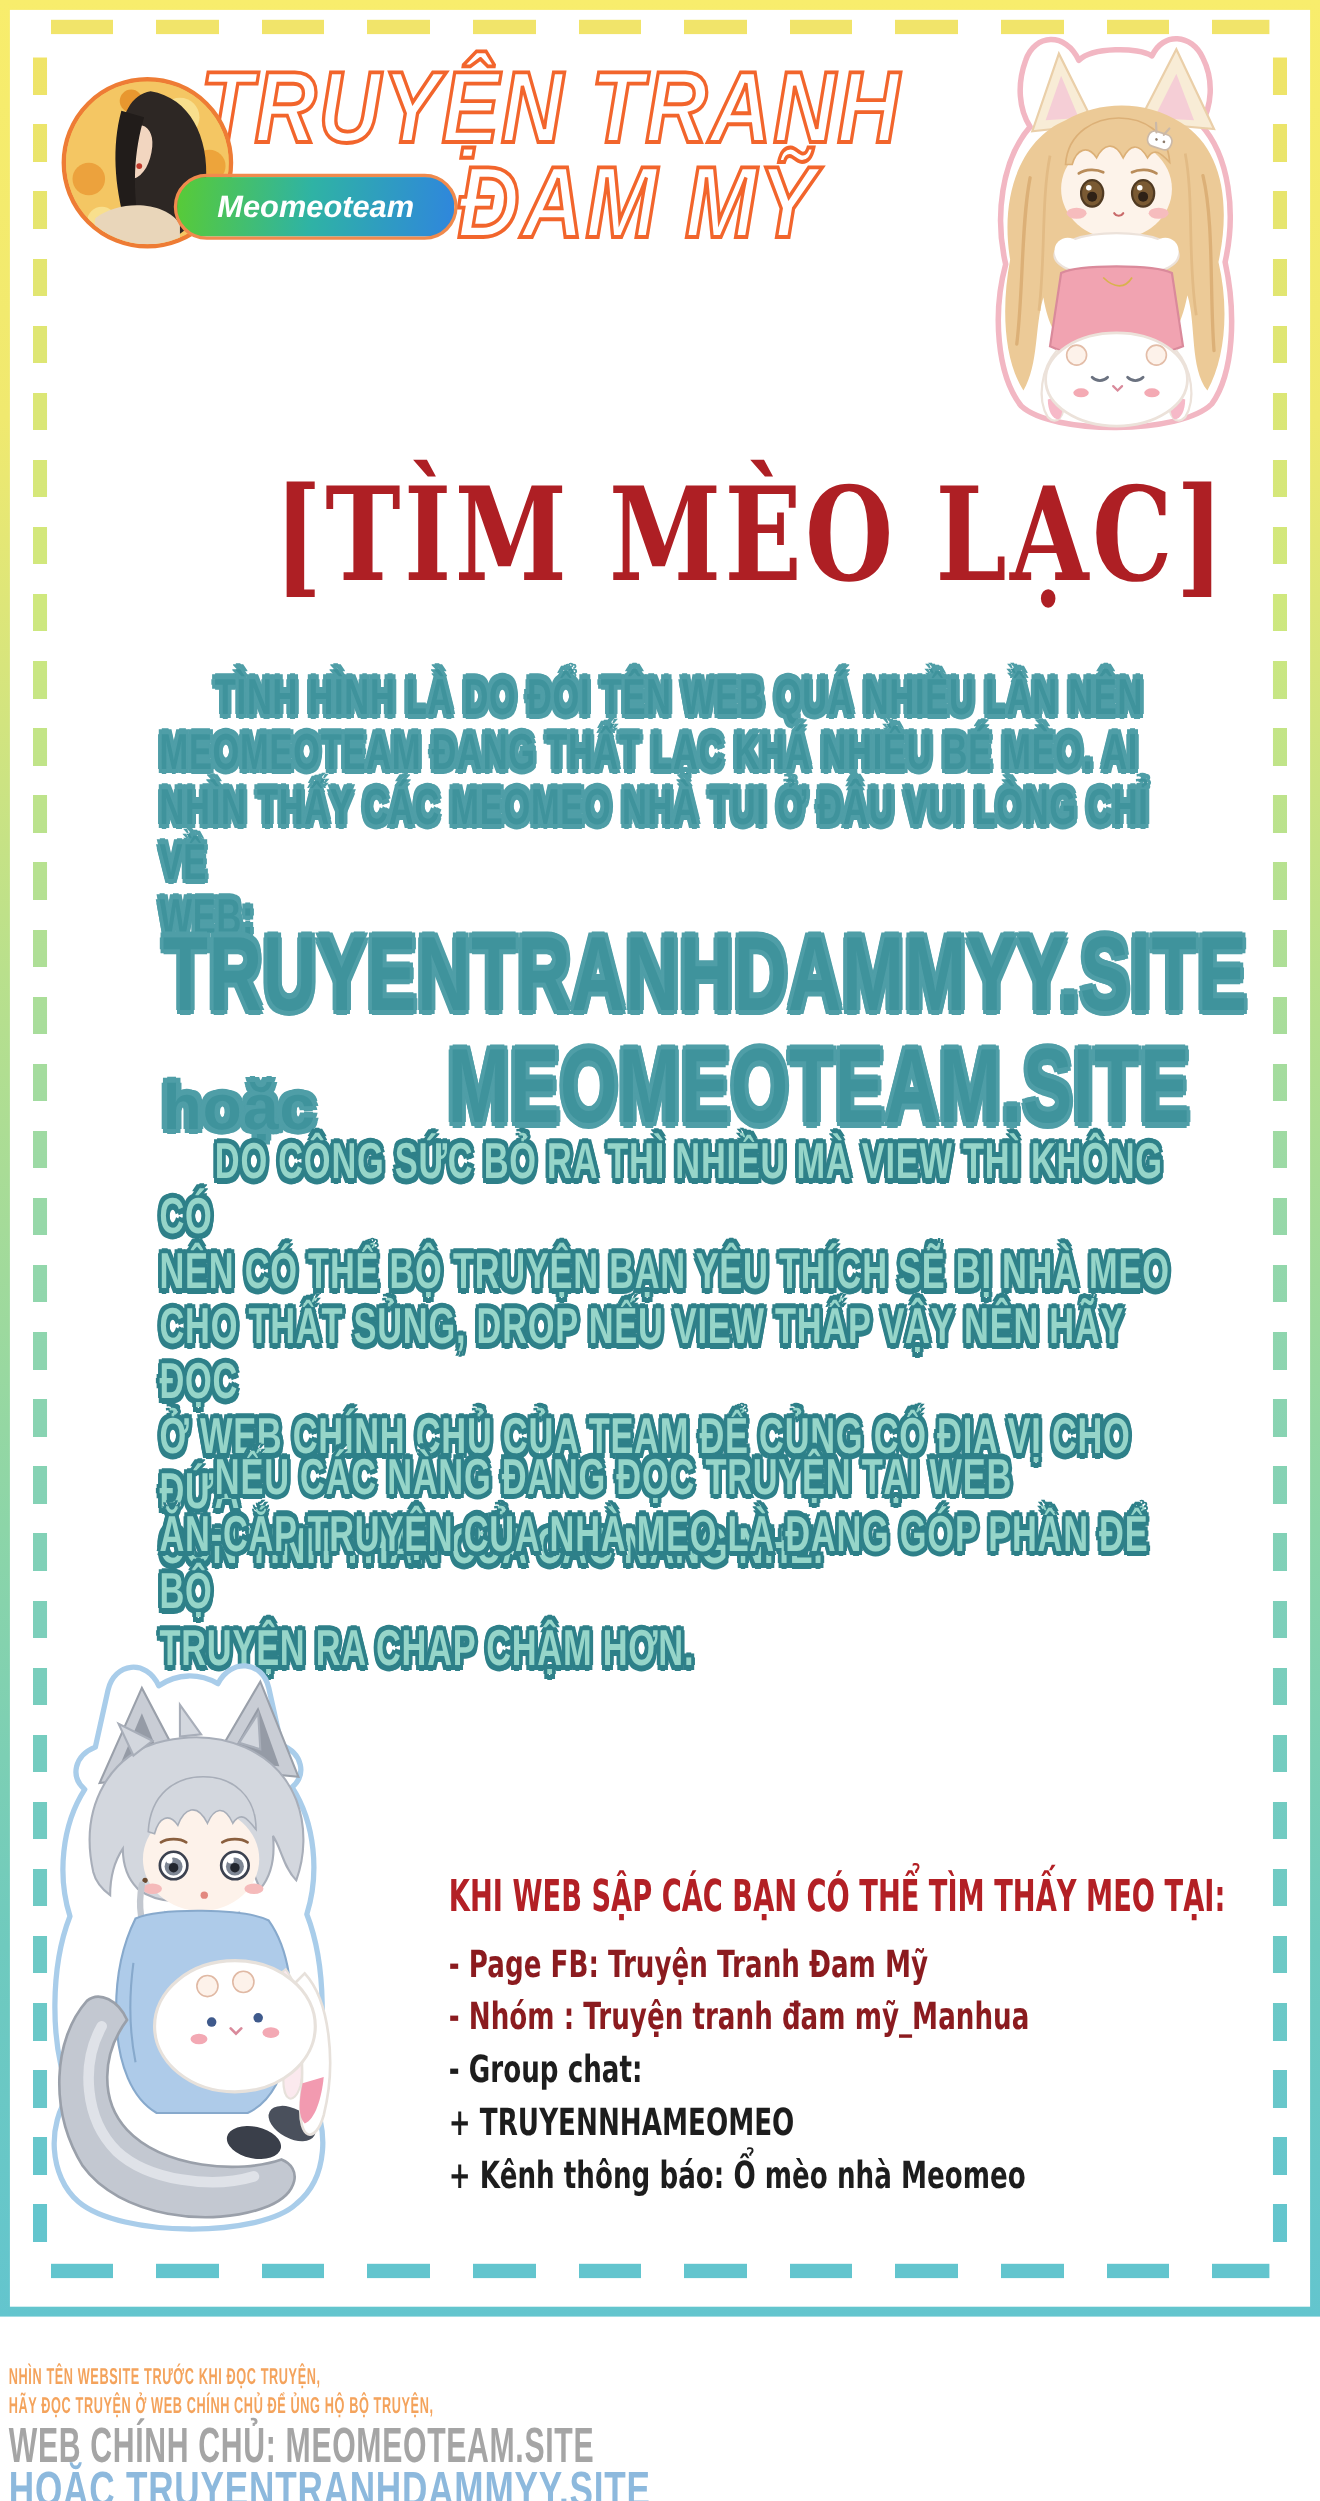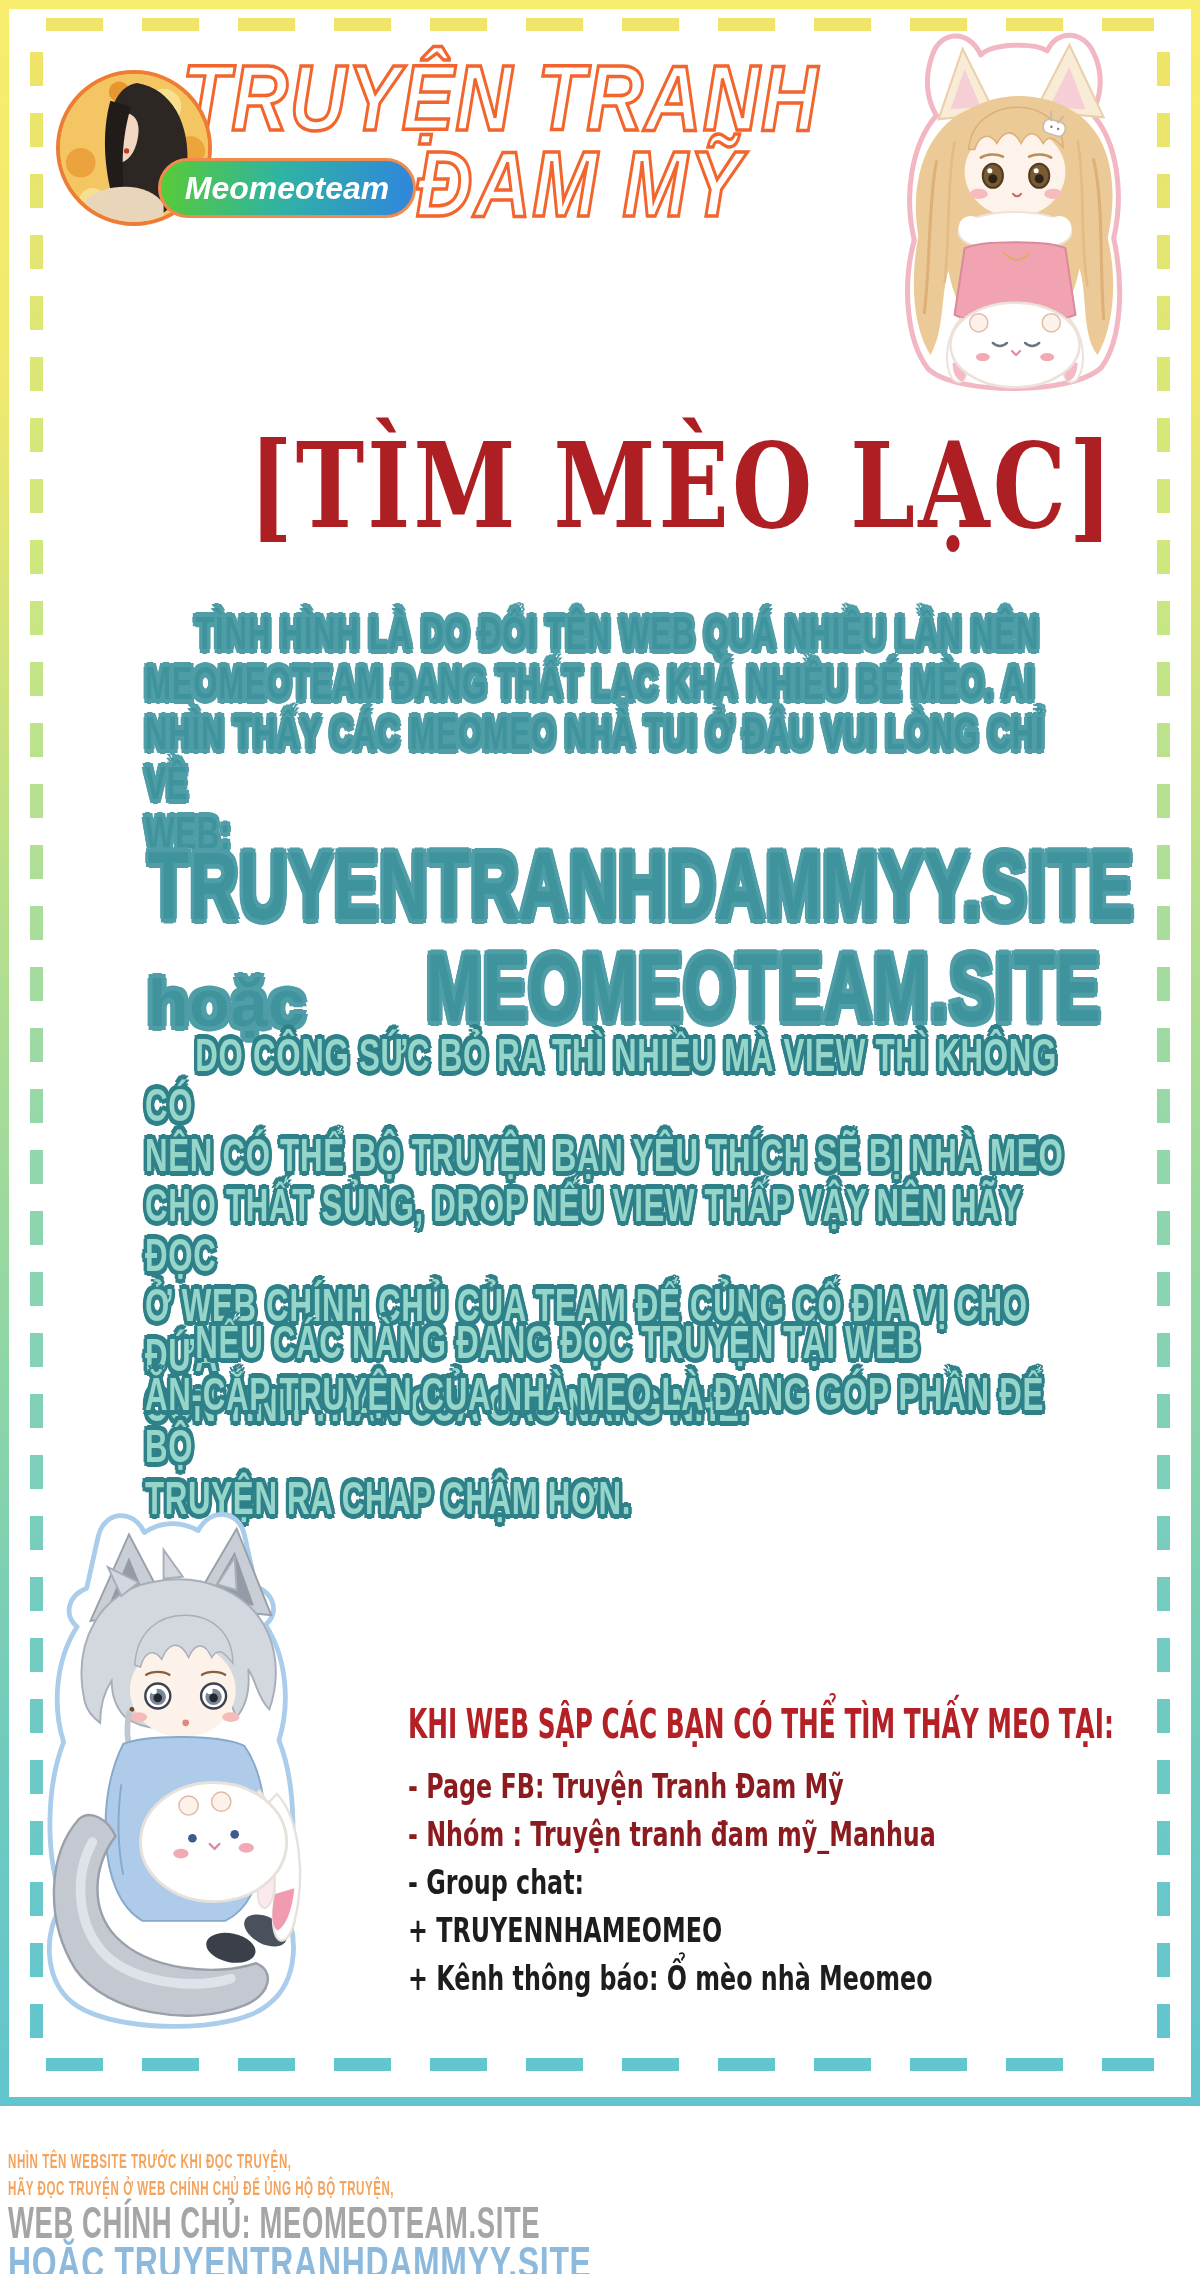--- a/index.html
+++ b/index.html
@@ -35,21 +35,21 @@
     transform:scaleX(.85);transform-origin:left top;white-space:nowrap;}
   #hdr-title1{left:182px;top:52px;}
   #hdr-title2{left:416px;top:138px;}
   #avatar{position:absolute;left:56px;top:70px;width:148px;height:148px;z-index:3;
     border-radius:50%;border:4px solid #ee7c35;overflow:hidden;background:#f4c663;}
   #avatar svg{display:block;width:100%;height:100%;}
   #badge{position:absolute;left:158px;top:158px;z-index:4;width:252px;height:54px;
     border-radius:30px;border:3px solid #f08a4d;
     background:linear-gradient(95deg,#58cb36 0%,#2fb3a4 48%,#2f86dd 100%);
     display:flex;align-items:center;justify-content:center;}
-  #badge span{font-style:italic;font-weight:800;font-size:32px;color:#ffffff;letter-spacing:0px;}
+  #badge span{font-style:italic;font-weight:800;font-size:28px;color:#ffffff;letter-spacing:0px;}
 
   .mascot{position:absolute;z-index:5;}
   #mascot-girl{left:876px;top:20px;width:274px;height:382px;}
   #mascot-boy{left:22px;top:1496px;width:312px;height:546px;}
 
   
   #notice-title{position:absolute;left:150px;top:418px;width:900px;z-index:2;
     text-align:center;font-weight:800;font-size:118px;line-height:1.15;letter-spacing:4px;
     color:#ae1f24;transform:scaleX(.78);transform-origin:center top;white-space:nowrap;
     font-family:"DejaVu Serif",serif;}
@@ -66,21 +66,21 @@
       -4px -4px 0 #2e8089,4px -4px 0 #2e8089,-4px 4px 0 #2e8089,4px 4px 0 #2e8089;}
   #para1{left:145px;top:608px;width:1380px;font-size:46px;line-height:50px;
     text-indent:74px;transform:scaleX(.68);}
   #para2{left:145px;top:1030px;width:1380px;font-size:46px;line-height:50px;
     text-indent:74px;transform:scaleX(.68);}
   #para3{left:145px;top:1316px;width:1380px;font-size:46px;line-height:52px;
     text-indent:74px;transform:scaleX(.68);}
   #site-line1{left:148px;top:838px;font-size:96px;line-height:1;white-space:nowrap;
     transform:scaleX(.70);-webkit-text-stroke:8px #ffffff;}
   #site-row2{position:absolute;left:148px;top:940px;z-index:2;display:flex;align-items:flex-end;}
-  #site-or{font-size:66px;line-height:1;transform:none;position:relative;display:inline-block;
+  #site-or{font-size:58px;line-height:1;transform:none;position:relative;display:inline-block;
     font-weight:700;letter-spacing:1px;paint-order:stroke fill;-webkit-text-stroke:7px #fff;}
   #site-line2{margin-left:120px;font-size:96px;line-height:1;white-space:nowrap;
     display:inline-block;transform:scaleX(.70);transform-origin:left bottom;
     font-weight:700;letter-spacing:1px;paint-order:stroke fill;-webkit-text-stroke:8px #fff;}
 
   
   #contact{position:absolute;left:408px;top:1700px;z-index:2;font-family:"DejaVu Sans",sans-serif;}
   #contact-heading{font-weight:700;font-size:40px;line-height:1.2;color:#b32025;
     transform:scaleX(.62);transform-origin:left top;white-space:nowrap;}
   .contact-item{font-weight:600;font-size:34px;line-height:48px;white-space:nowrap;

